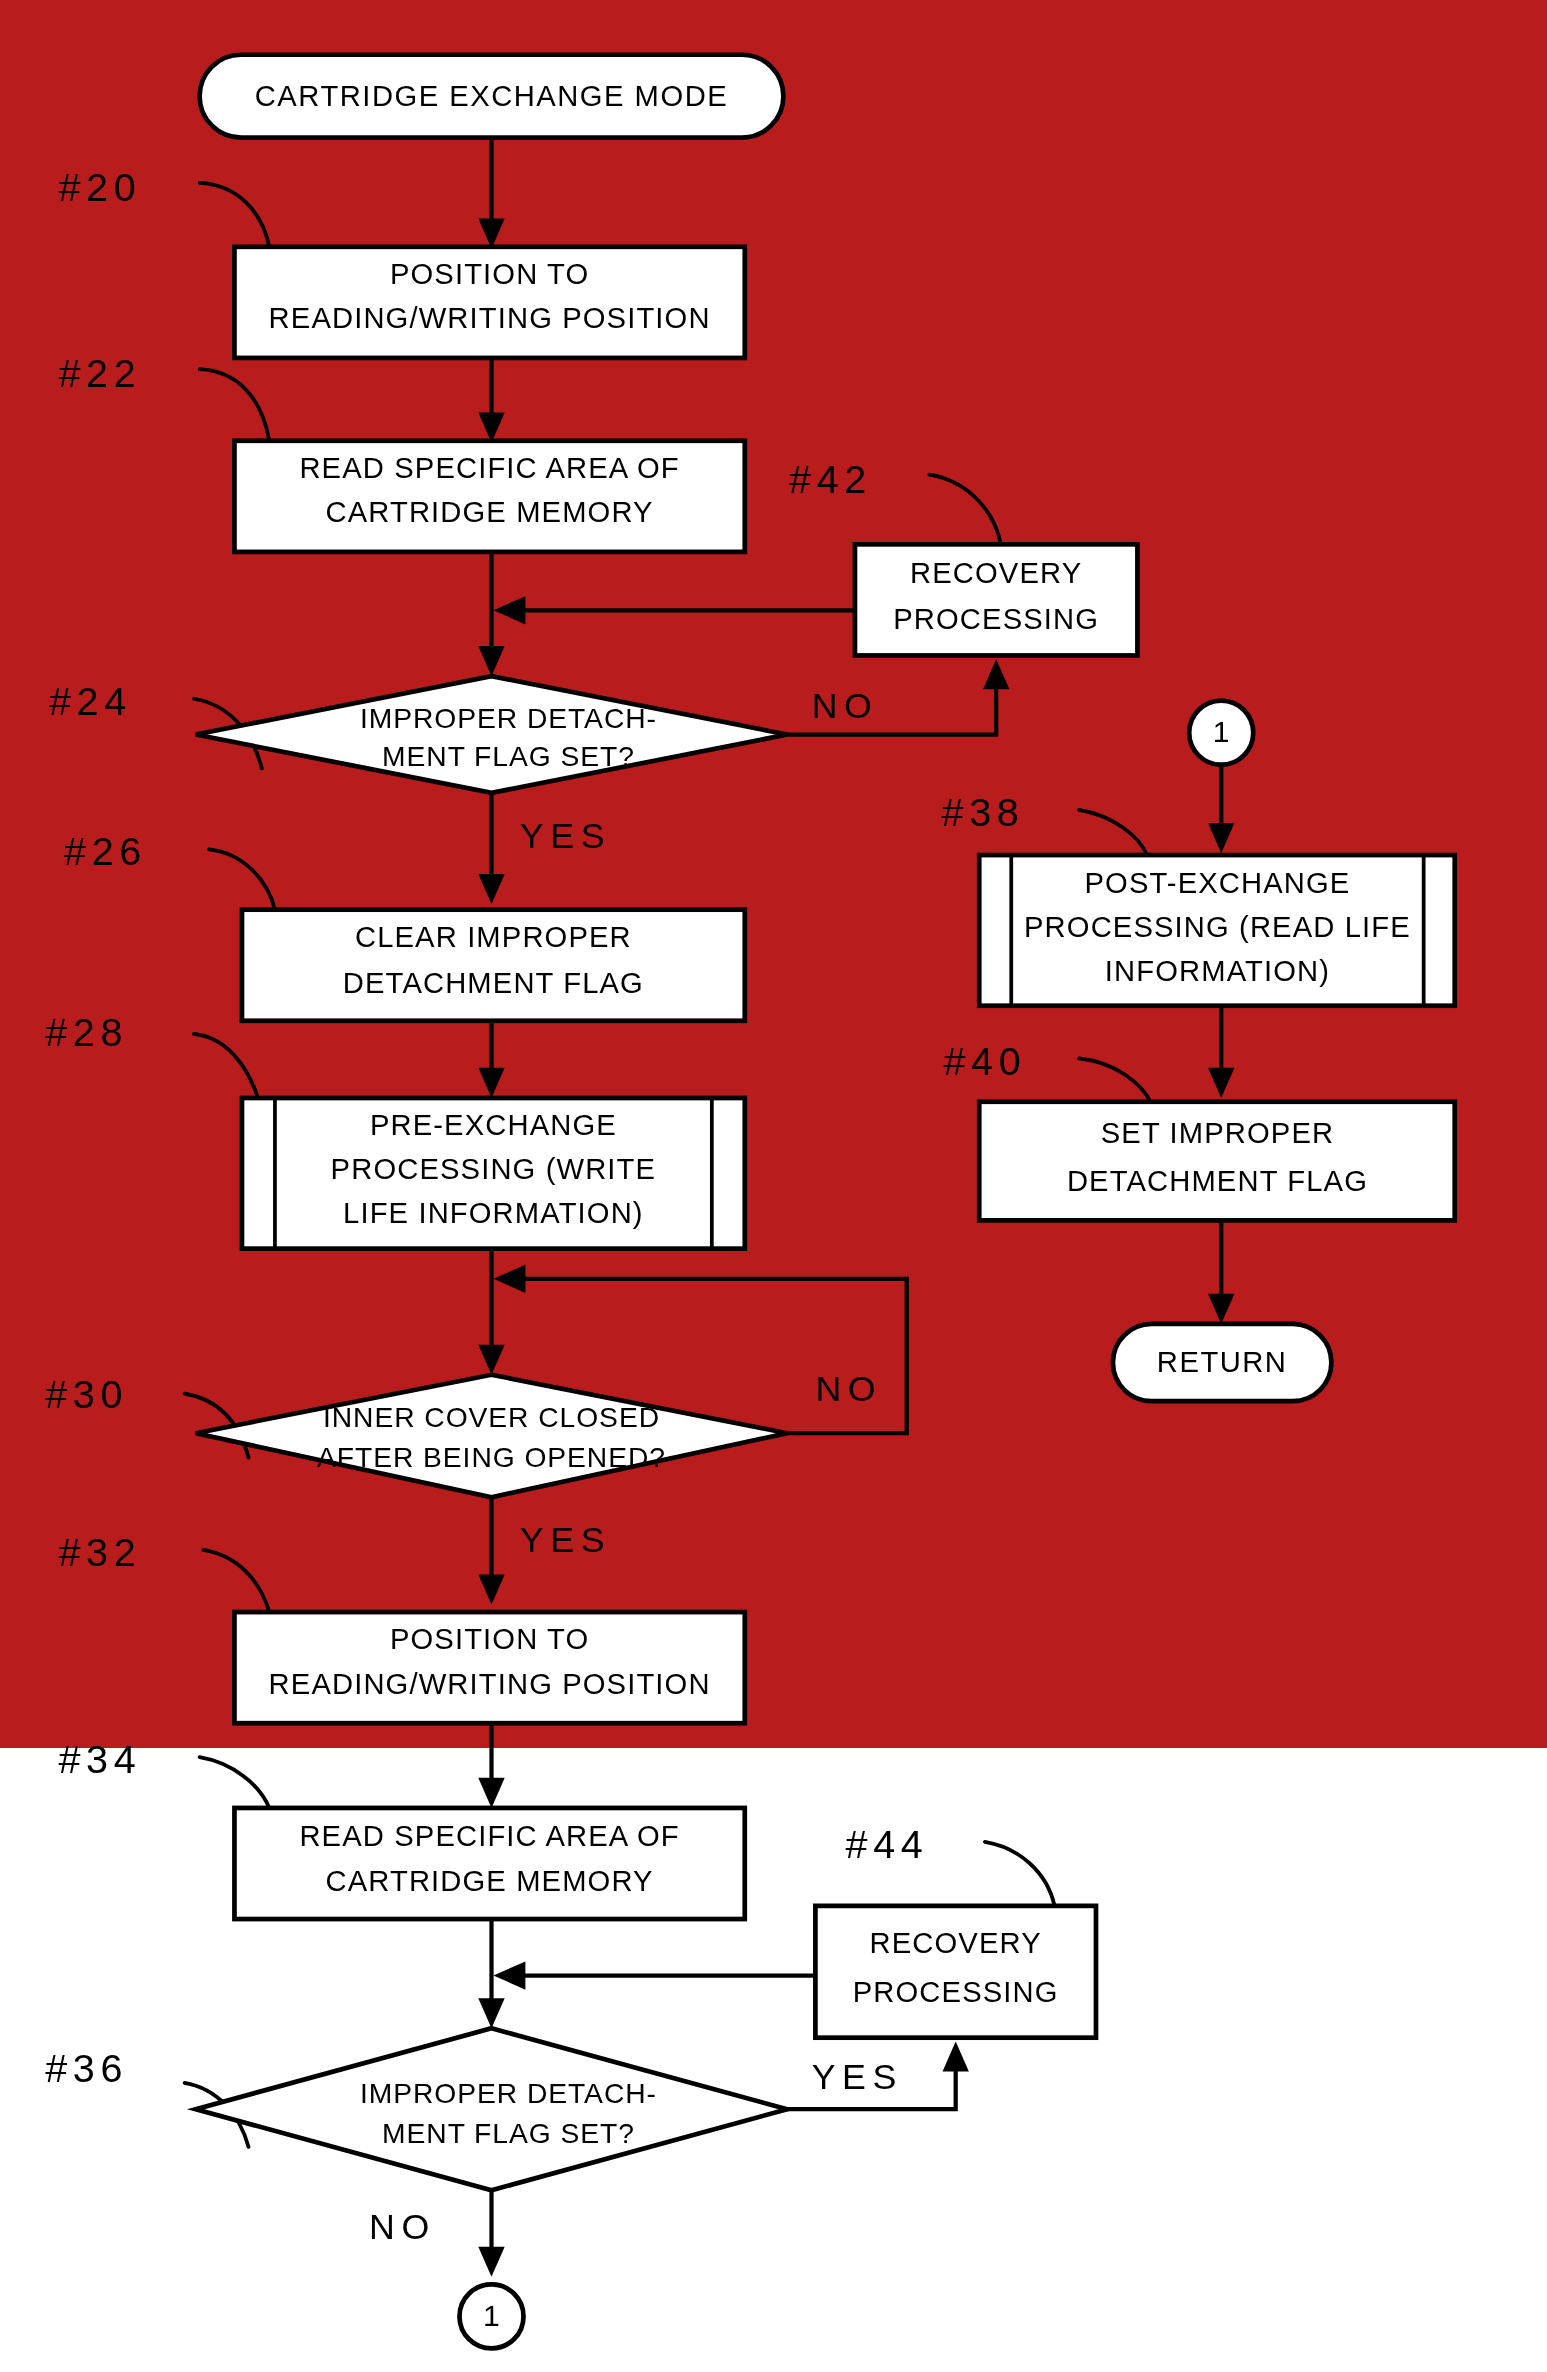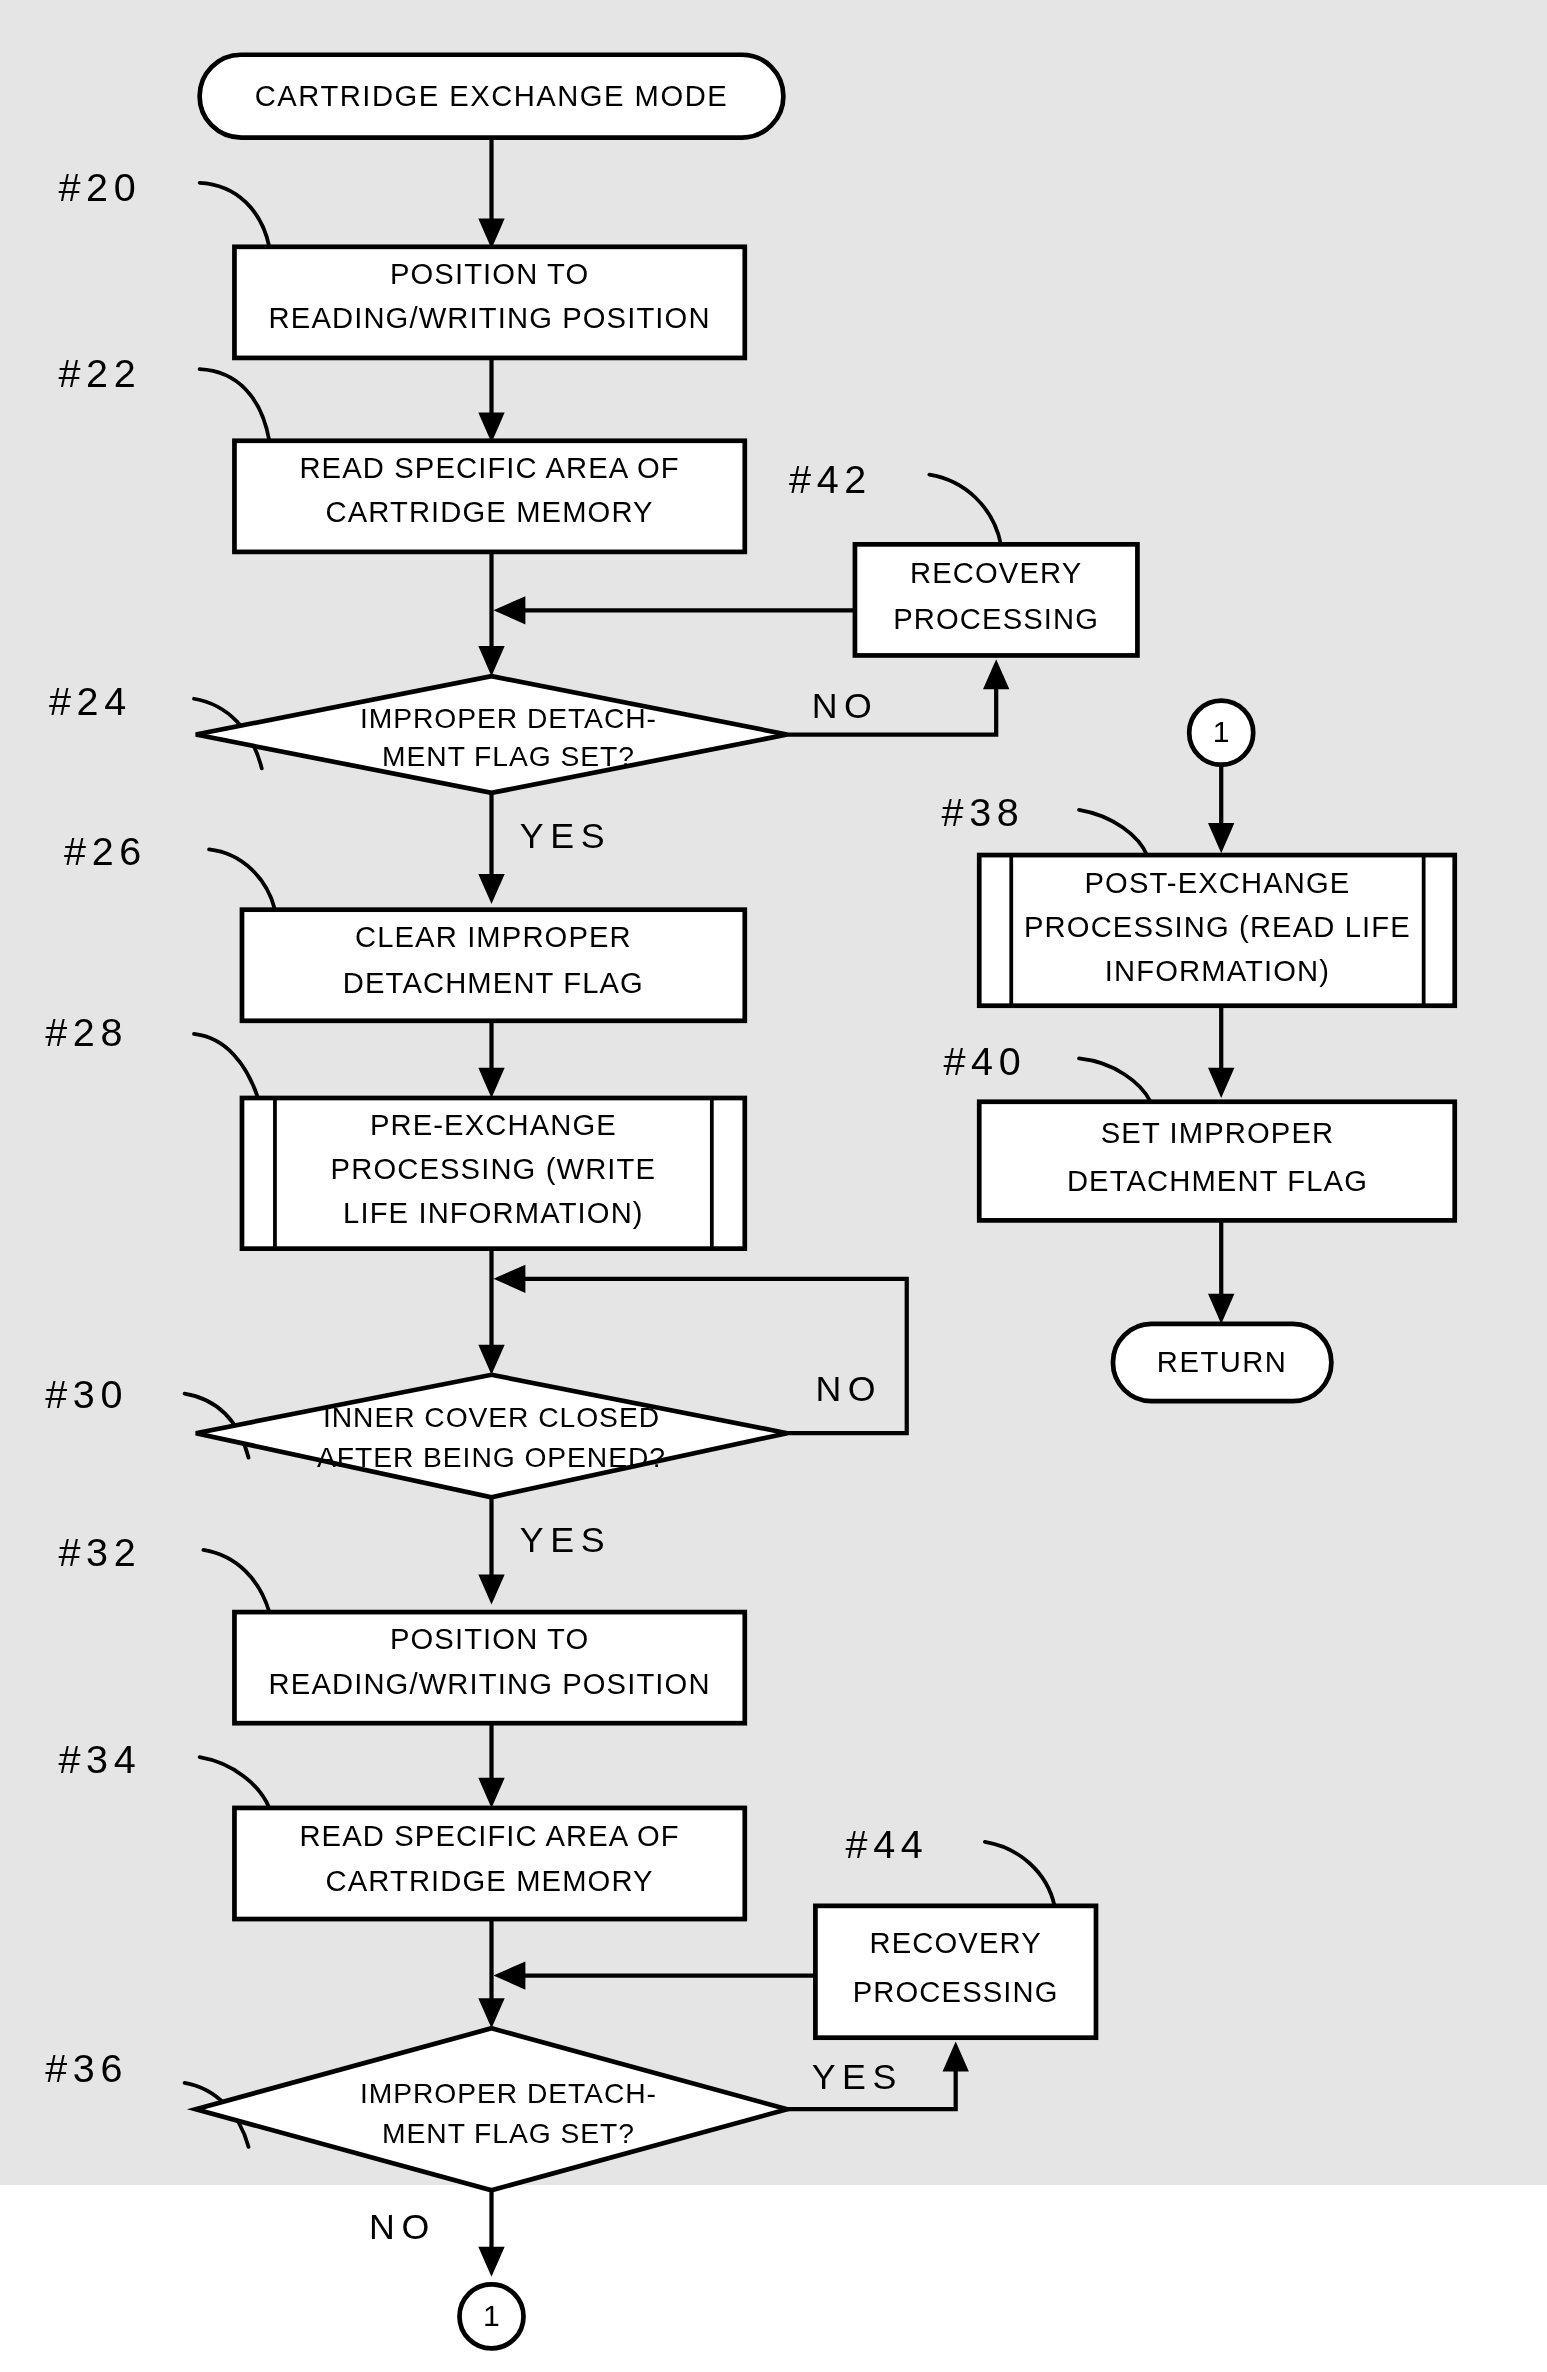--- a/index.html
+++ b/index.html
@@ -9,22 +9,22 @@
   }
   body {
     width: 1547px;
     height: 2373px;
     font-family: "Liberation Sans", sans-serif;
     overflow: hidden;
   }
   #flowchart-root {
     position: relative;
     width: 1547px;
-    height: 2185px;
-    background: #e5e5e5;
+    height: 1748px;
+    background: #b91c1c;
   }
   svg#flow-svg {
     display: block;
     width: 1547px;
     height: 2373px;
   }
   .shape-stroke {
     fill: #ffffff;
     stroke: #000000;
     stroke-width: 5;

